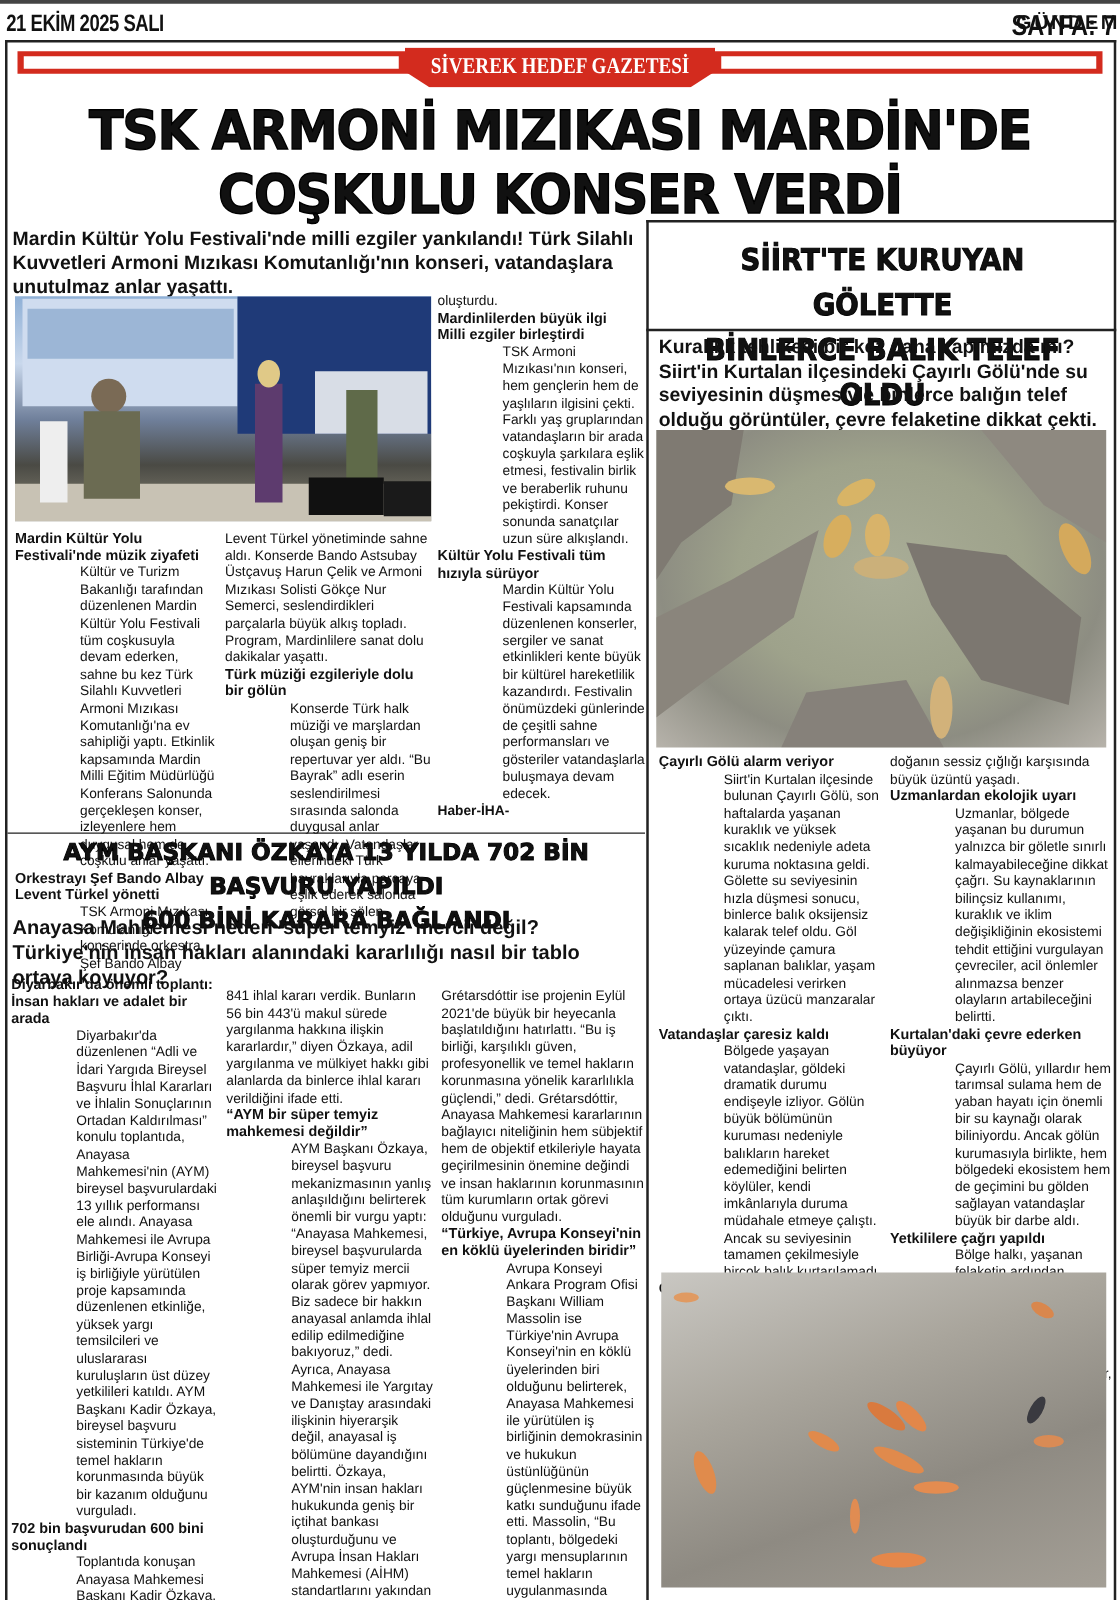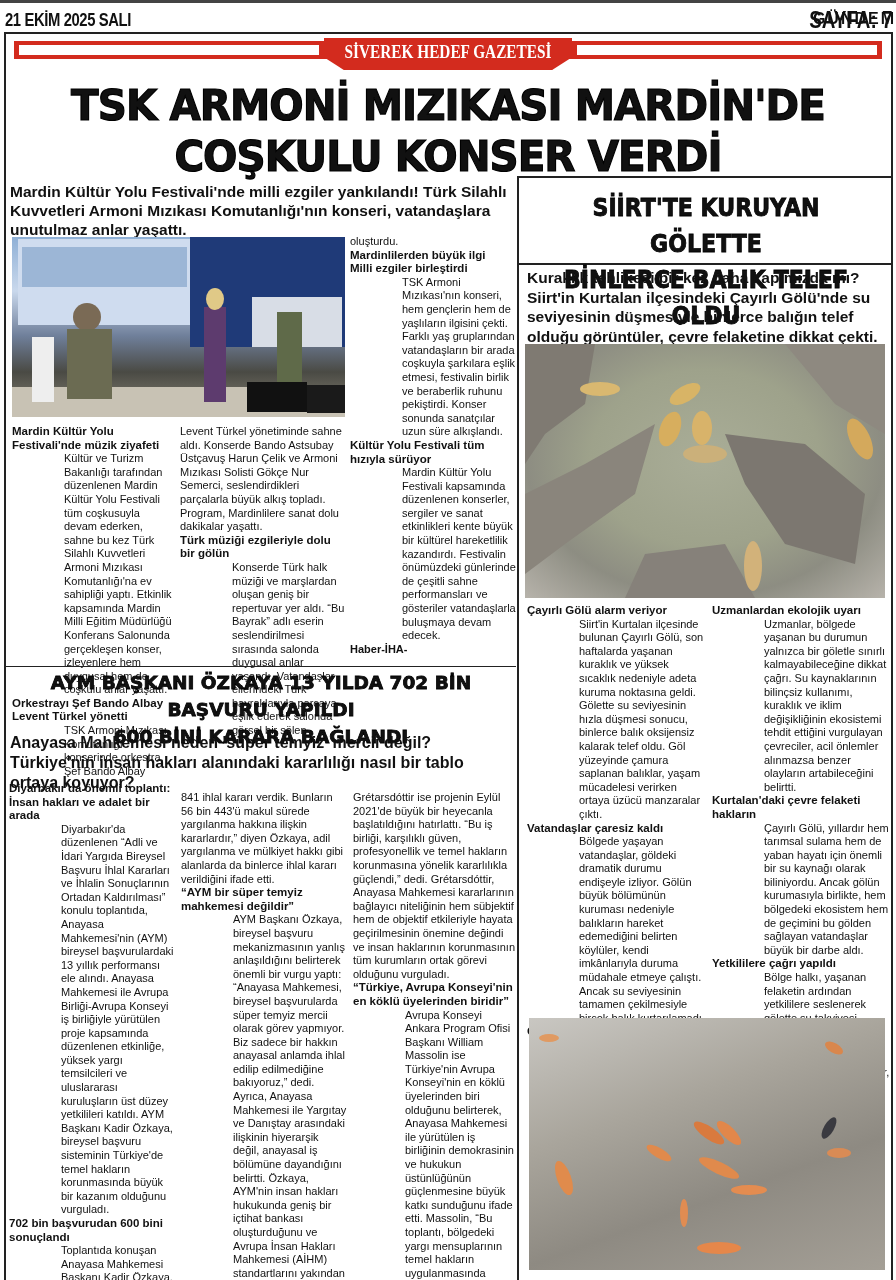--- a/index.html
+++ b/index.html
@@ -149,23 +149,24 @@
 
 <div class="col" style="left:527px;top:604px;width:180px">
   <p class="sub">Çayırlı Gölü alarm veriyor</p>
   <p class="ind">Siirt'in Kurtalan ilçesinde bulunan Çayırlı Gölü, son haftalarda yaşanan kuraklık ve yüksek sıcaklık nedeniyle adeta kuruma noktasına geldi. Gölette su seviyesinin hızla düşmesi sonucu, binlerce balık oksijensiz kalarak telef oldu. Göl yüzeyinde çamura saplanan balıklar, yaşam mücadelesi verirken ortaya üzücü manzaralar çıktı.</p>
   <p class="sub">Vatandaşlar çaresiz kaldı</p>
   <p class="ind">Bölgede yaşayan vatandaşlar, göldeki dramatik durumu endişeyle izliyor. Gölün büyük bölümünün kuruması nedeniyle balıkların hareket edemediğini belirten köylüler, kendi imkânlarıyla duruma müdahale etmeye çalıştı. Ancak su seviyesinin tamamen çekilmesiyle birçok balık kurtarılamadı.</p>
   <p class="sub">Görüntüler yürek burktu</p>
   <p class="ind">Telef olan ve can çekişen balıkların görüntüleri, bir vatandaş tarafından cep telefonu kamerasıyla kaydedildi. Görüntülerde, göletin çamura dönüştüğü ve balıkların oksijen yetersizliği nedeniyle kıyıya vurduğu anlar yer aldı. İzleyenler,</p>
 </div>
 <div class="col" style="left:712px;top:604px;width:180px">
+  <p>doğanın sessiz çığlığı karşısında büyük üzüntü yaşadı.</p>
   <p class="sub">Uzmanlardan ekolojik uyarı</p>
   <p class="ind">Uzmanlar, bölgede yaşanan bu durumun yalnızca bir göletle sınırlı kalmayabileceğine dikkat çağrı. Su kaynaklarının bilinçsiz kullanımı, kuraklık ve iklim değişikliğinin ekosistemi tehdit ettiğini vurgulayan çevreciler, acil önlemler alınmazsa benzer olayların artabileceğini belirtti.</p>
-  <p class="sub">Kurtalan'daki çevre felaketi hakların</p>
+  <p class="sub">Kurtalan'daki çevre ederken büyüyor</p>
   <p class="ind">Çayırlı Gölü, yıllardır hem tarımsal sulama hem de yaban hayatı için önemli bir su kaynağı olarak biliniyordu. Ancak gölün kurumasıyla birlikte, hem bölgedeki ekosistem hem de geçimini bu gölden sağlayan vatandaşlar büyük bir darbe aldı.</p>
   <p class="sub">Yetkililere çağrı yapıldı</p>
   <p class="ind">Bölge halkı, yaşanan felaketin ardından yetkililere seslenerek gölette su takviyesi yapılmasını ve gerekli önlemlerin alınmasını istedi. Vatandaşlar, “Her yıl biraz daha su çekiliyor, bu yıl balıklarımızı kaybettik” diyerek yaşanan duruma tepki gösterdi.</p>
   <p class="sig">Haber-İHA-</p>
 </div>
 
 <div class="photo" style="left:529px;top:1018px;width:356px;height:252px;background:linear-gradient(160deg,#c9c7c2 0%,#a9a59c 35%,#8e8a82 65%,#a49f96 100%)">
   <svg width="356" height="252" viewBox="0 0 356 252">
     <ellipse cx="200" cy="115" rx="16" ry="6" fill="#e2874a" transform="rotate(45 200 115)"></ellipse>
     <ellipse cx="180" cy="115" rx="18" ry="6" fill="#d97a3e" transform="rotate(35 180 115)"></ellipse>

